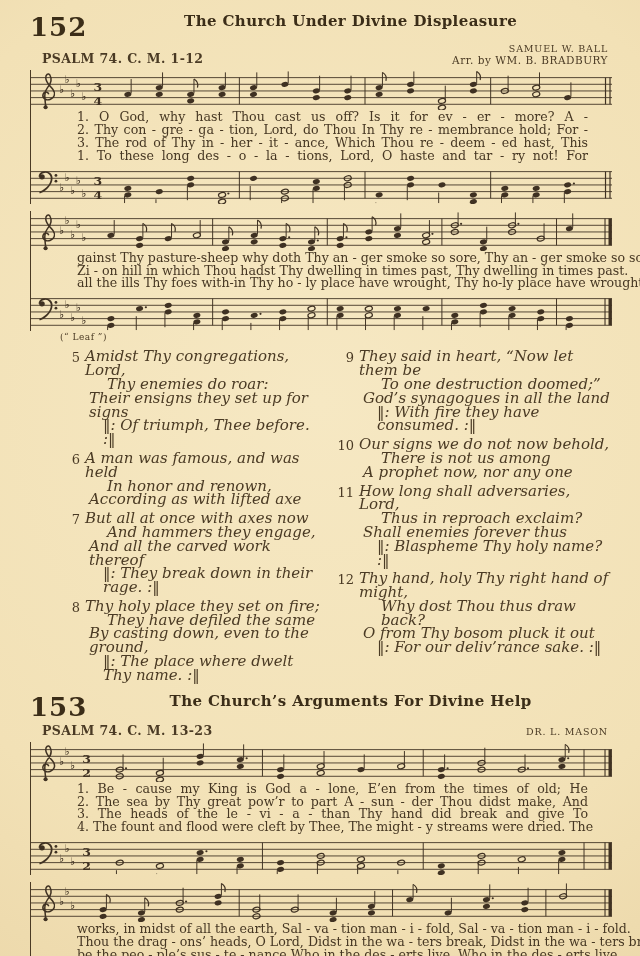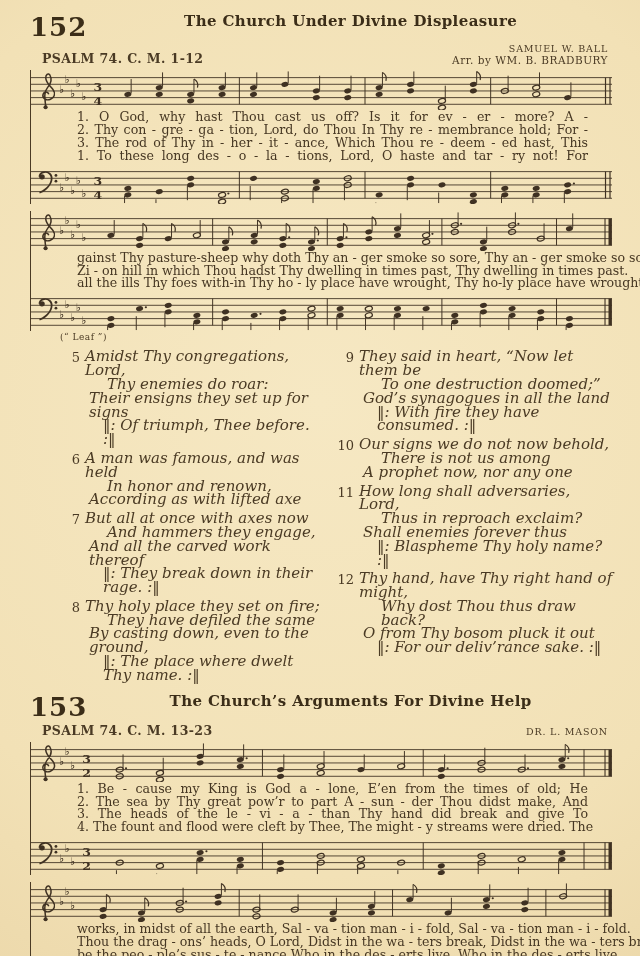--- a/index.html
+++ b/index.html
@@ -427,21 +427,21 @@
         <div class="vlines">
           <div class="vl0">How long shall adversaries, Lord,</div>
           <div class="vl1">Thus in reproach exclaim?</div>
           <div class="vl2">Shall enemies forever thus</div>
           <div class="vl3">‖: Blaspheme Thy holy name? :‖</div>
         </div>
       </div>
       <div class="verse">
         <span class="vnum">12</span>
         <div class="vlines">
-          <div class="vl0">Thy hand, have Thy right hand of might,</div>
+          <div class="vl0">Thy hand, holy Thy right hand of might,</div>
           <div class="vl1">Why dost Thou thus draw back?</div>
           <div class="vl2">O from Thy bosom pluck it out</div>
           <div class="vl3">‖: For our deliv’rance sake. :‖</div>
         </div>
       </div>
     </div>
   </div>
 
   <div class="h-row">
     <span class="hymn-number">153</span>

